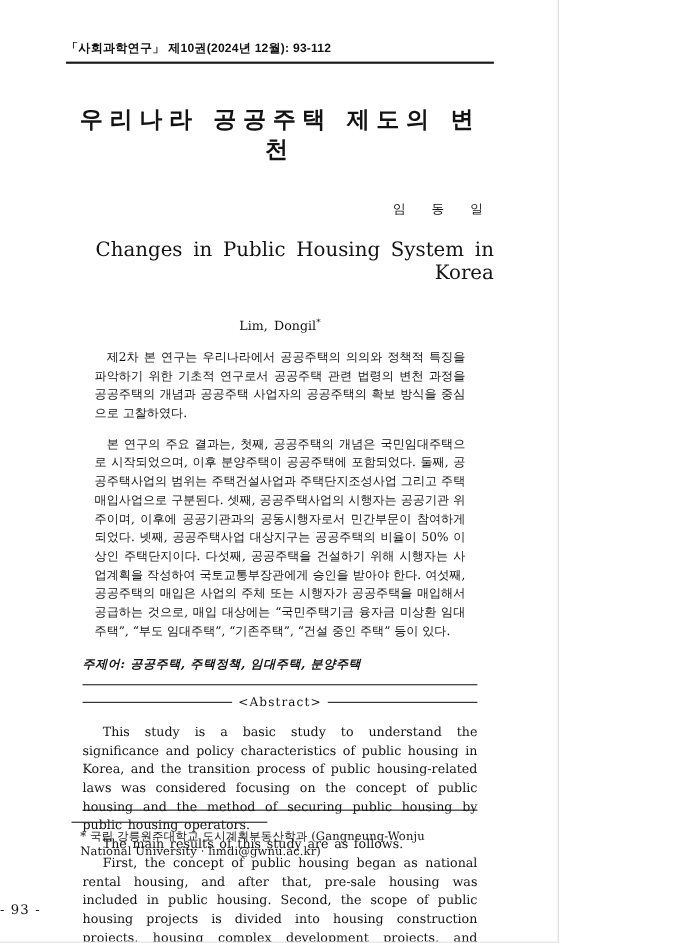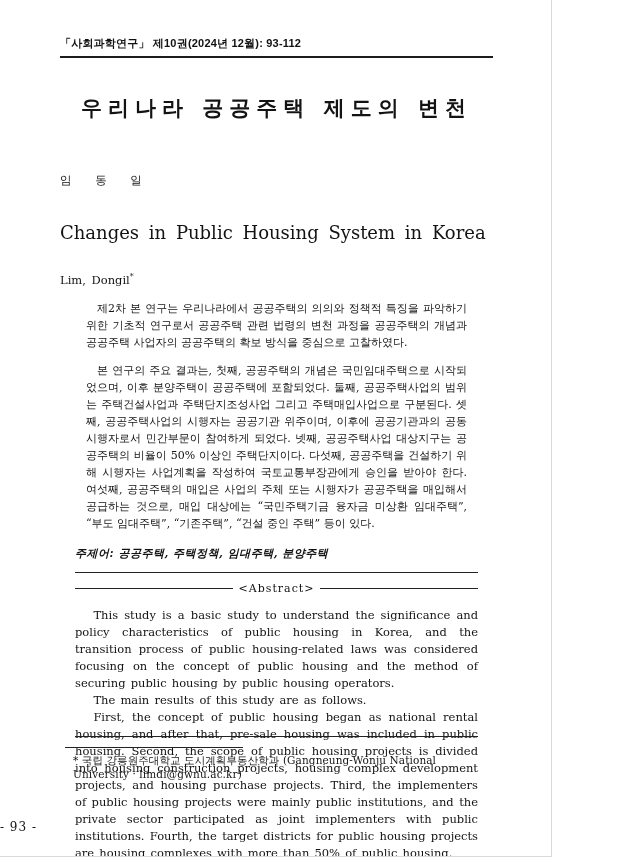--- a/index.html
+++ b/index.html
@@ -1,37 +1,37 @@
 <!DOCTYPE html>
 <html><head>
 <meta charset="utf-8">
 <style>
   html,body { margin:0; padding:0; background:#ffffff; }
   .page {
     position:relative;
-    width:552px; height:857px;
+    width:508px; height:857px;
     box-sizing:border-box;
     background:#ffffff;
     border-right:1px solid #d9d9d9;
     border-bottom:1px solid #d9d9d9;
     padding:36px 58px 0 60px;
     font-family:"DejaVu Serif","Liberation Serif",serif;
     color:#131313;
     overflow:hidden;
   }
   .journal-header {
     font-family:"Liberation Sans","DejaVu Sans",sans-serif;
     font-weight:700; font-size:11px; letter-spacing:0.2px; color:#111;
   }
   .header-rule { border:none; border-top:2.5px solid #1c1c1c; margin:5px 0 0 0; }
 
   .title-ko { text-align:center; font-size:21px; font-weight:600; letter-spacing:6px; margin-top:36px; }
-  .author-ko { text-align:left; font-size:11.5px; letter-spacing:10px; margin-top:51px; }
-  .title-en { text-align:left; font-size:18px; font-weight:400; word-spacing:4px; margin-top:34px; }
-  .author-en { font-size:11.5px; word-spacing:2px; margin-top:29px; }
+  .author-ko { text-align:right; font-size:11.5px; letter-spacing:10px; margin-top:33px; }
+  .title-en { text-align:right; font-size:18px; font-weight:400; word-spacing:4px; margin-top:19px; }
+  .author-en { text-align:center; font-size:11.5px; word-spacing:2px; margin-top:29px; }
   .author-en sup { font-size:8px; }
 
   .content { padding:0 15px; }
 
   .divider { display:flex; align-items:center; margin-top:22px; }
   .divider .line { flex:1; border-top:1.2px solid #222; height:0; }
   .divider-text { padding:0 6px; font-size:11px; letter-spacing:1px; white-space:nowrap; }
   .divider-en { margin-top:9px; }
 
   .abs-ko { margin-top:13px; }

